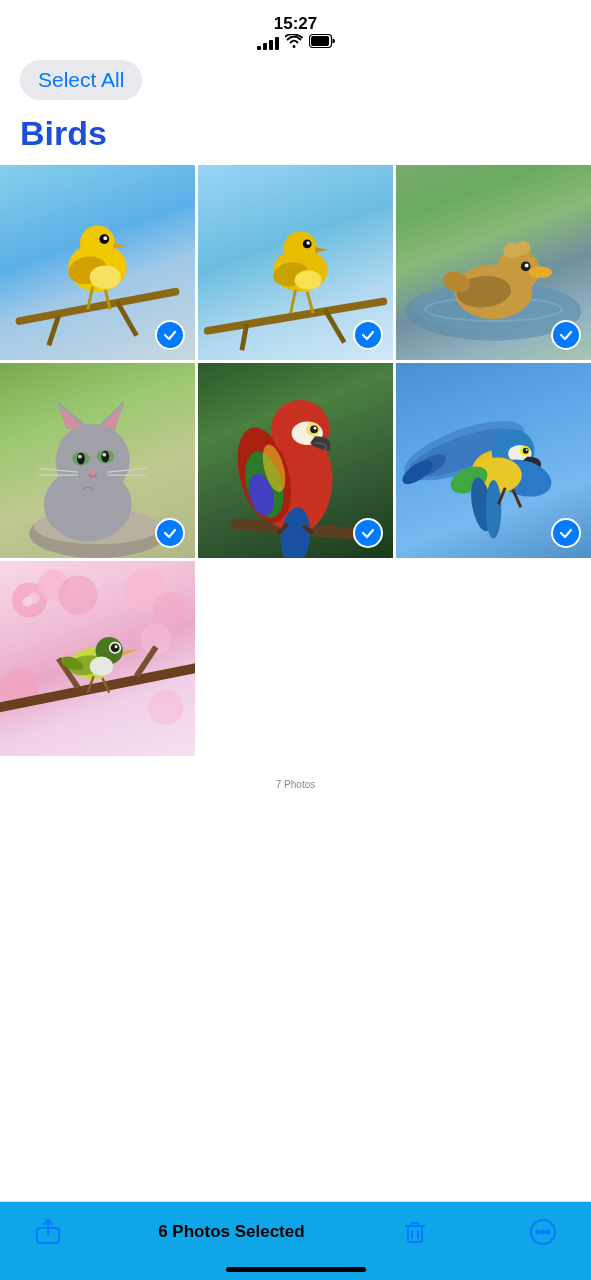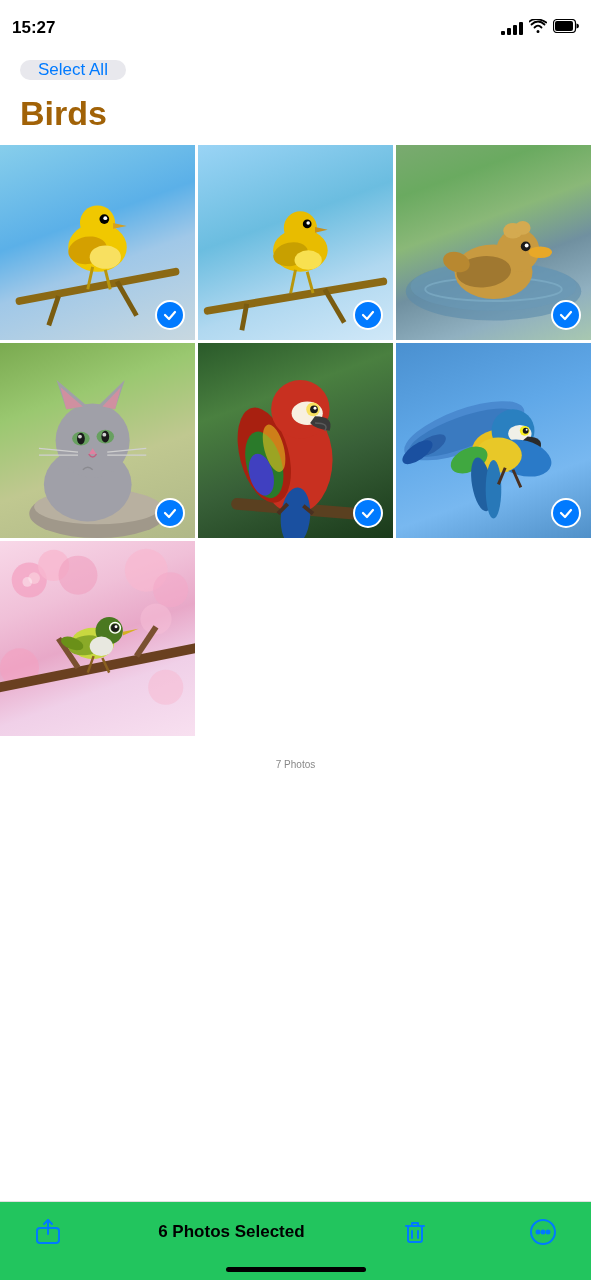--- a/index.html
+++ b/index.html
@@ -13,20 +13,21 @@
       overflow-x: hidden;
     }
 
     
     .status-bar {
       display: flex;
       justify-content: space-between;
       align-items: center;
       padding: 14px 12px 8px;
       height: 50px;
+      flex-direction: column;
     }
     .status-time {
       font-size: 17px;
       font-weight: 600;
       color: #000;
     }
     .status-icons {
       display: flex;
       align-items: center;
       gap: 6px;
@@ -47,32 +48,32 @@
     .action-bar {
       display: flex;
       justify-content: space-between;
       align-items: center;
       padding: 10px 20px 10px;
     }
     .action-btn {
       background: #e8e8ed;
       border: none;
       border-radius: 20px;
-      padding: 0 18px;
-      font-size: 17px;
+      padding: 8px 18px;
+      font-size: 21px;
       color: #007aff;
       cursor: pointer;
       font-family: inherit;
     }
 
     
     .page-title {
       font-size: 34px;
       font-weight: 700;
-      color: #a16207;
+      color: #1d4ed8;
       padding: 4px 20px 12px;
     }
 
     
     .photo-grid {
       display: grid;
       grid-template-columns: repeat(3, 1fr);
       gap: 3px;
       padding: 0 0 3px 0;
     }
@@ -120,21 +121,21 @@
       color: #888;
       padding: 20px 0 10px;
     }
 
     
     .bottom-toolbar {
       position: fixed;
       bottom: 0;
       left: 0;
       width: 591px;
-      background: #22c55e;
+      background: #0ea5e9;
       border-top: 1px solid #e0e0e0;
       padding: 12px 30px 30px;
       display: flex;
       align-items: center;
       justify-content: space-between;
     }
     .toolbar-btn {
       background: none;
       border: none;
       cursor: pointer;

